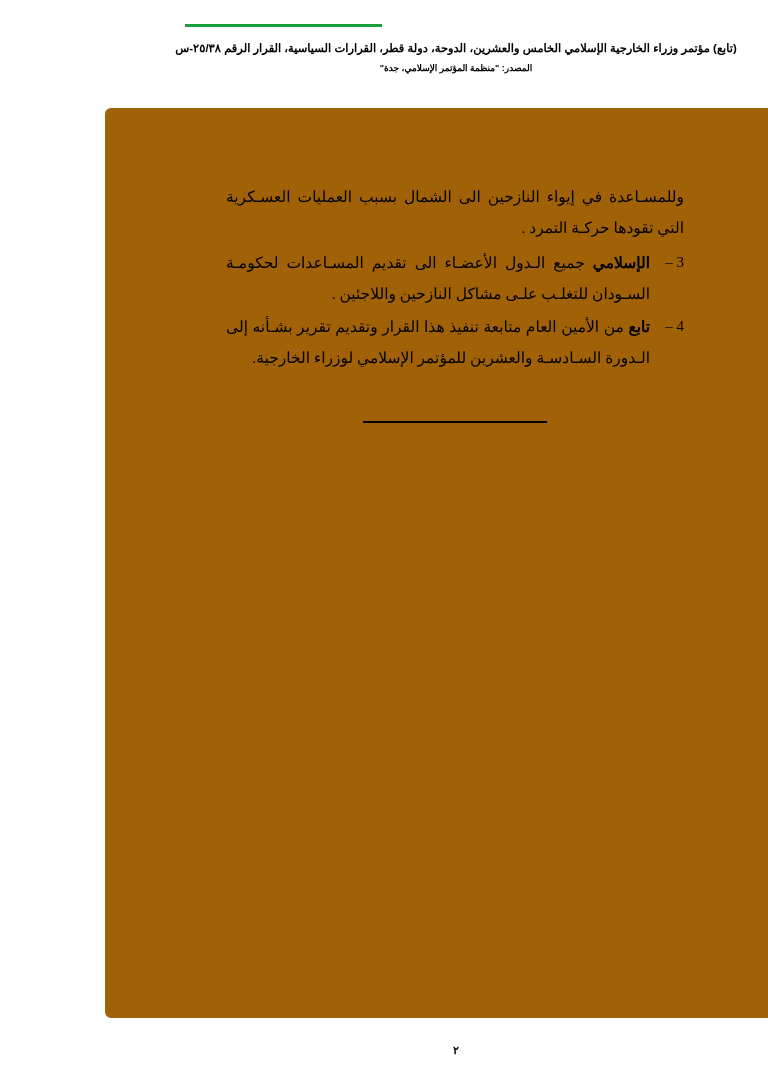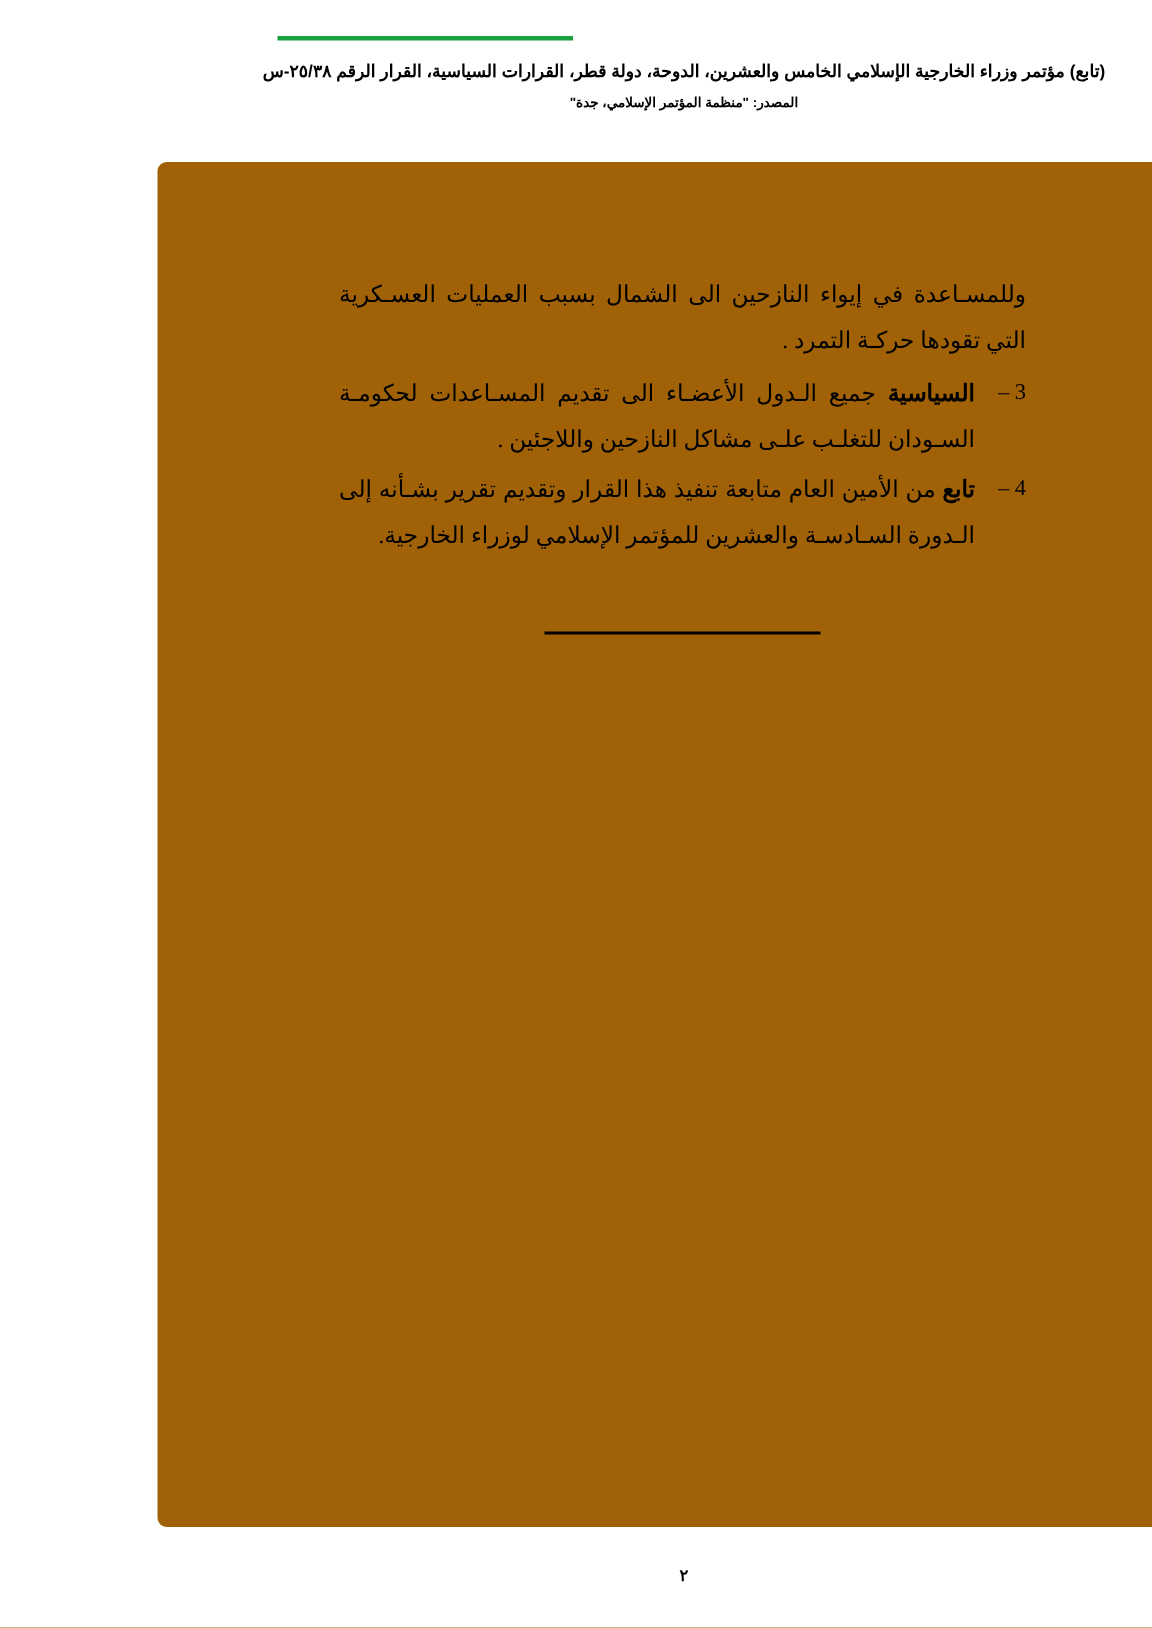--- a/index.html
+++ b/index.html
@@ -167,21 +167,21 @@
 
   <div class="frame">
 
     <div class="content">
 
       <div class="para para-cont">وللمسـاعدة في إيواء النازحين الى الشمال بسبب العمليات العسـكرية التي تقودها حركـة التمرد .</div>
 
       <div class="clause">
         <div class="clause-num">3 –</div>
         <div class="clause-body">
-          <span class="lead">السياسية</span>
+          <span class="lead">الإسلامي</span>
           <span>جميع الـدول الأعضـاء الى تقديم المسـاعدات لحكومـة السـودان للتغلـب علـى مشاكل النازحين واللاجئين .</span>
         </div>
       </div>
 
       <div class="clause">
         <div class="clause-num">4 –</div>
         <div class="clause-body">
           <span class="lead">تابع</span>
           <span>من الأمين العام متابعة تنفيذ هذا القرار وتقديم تقرير بشـأنه إلى الـدورة السـادسـة والعشرين للمؤتمر الإسلامي لوزراء الخارجية.</span>
         </div>

